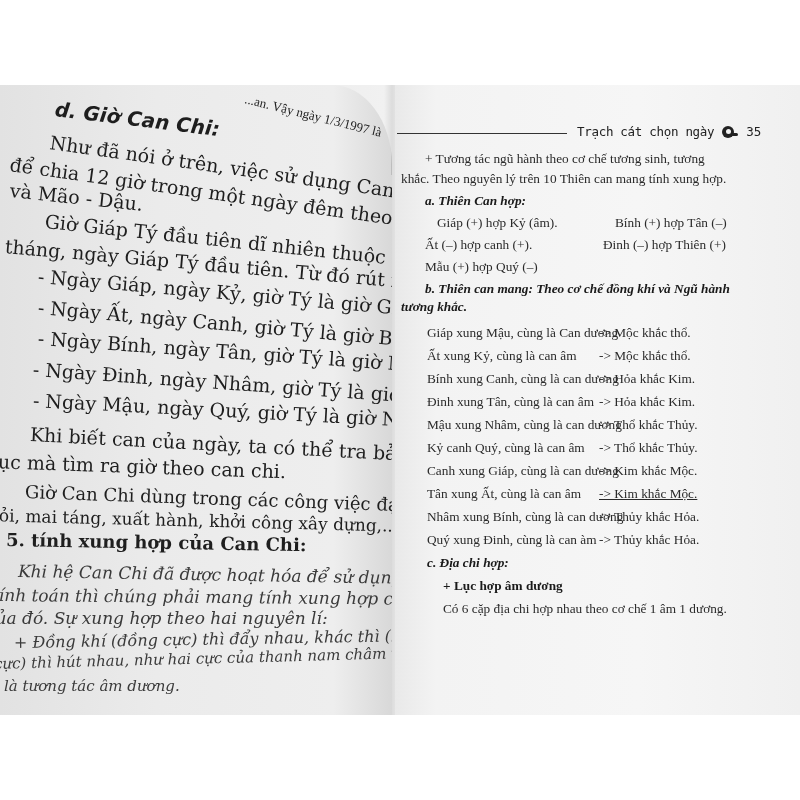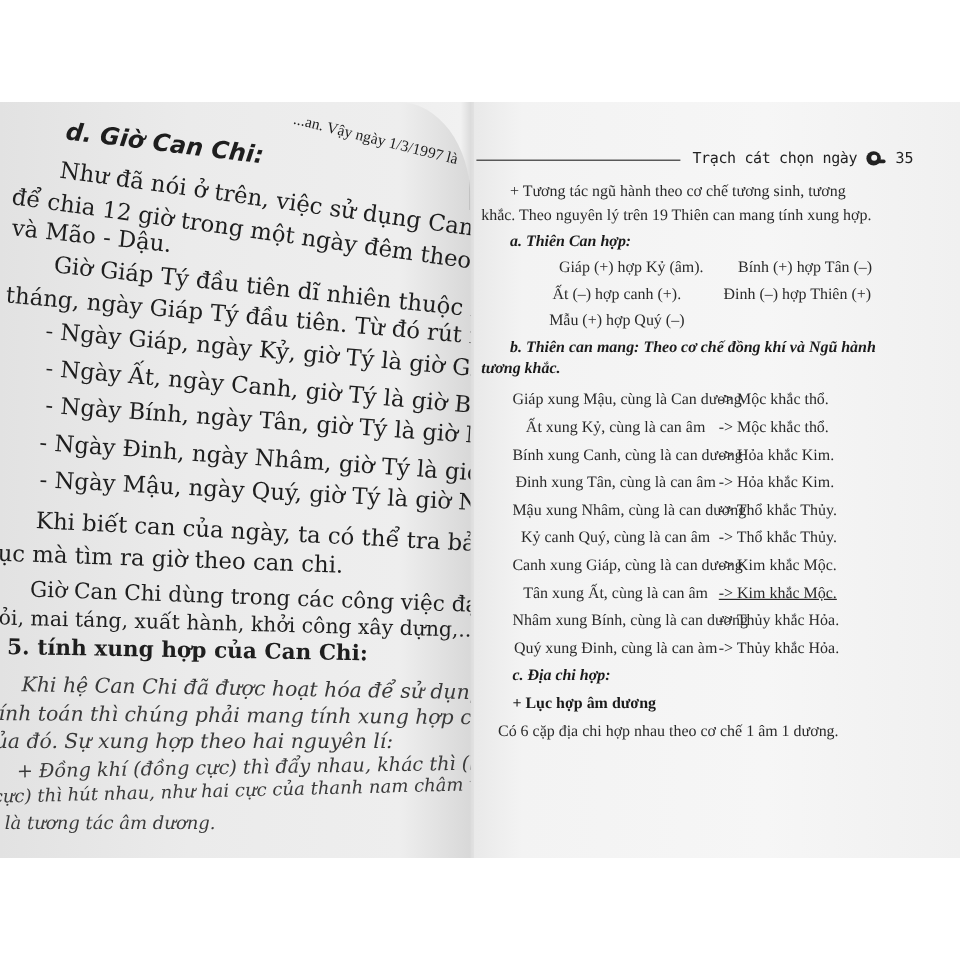--- a/index.html
+++ b/index.html
@@ -28,38 +28,37 @@
       transform-origin: left center; color: #1e1e1e;
     }
     .l-heading { font-weight: bold; font-style: italic; font-family: "DejaVu Sans", sans-serif; }
     .l-head-bold { font-weight: bold; }
     .l-italic { font-style: italic; color: #3a3a3a; }
 
     
     .page-right {
       position: absolute; left: 395px; top: 0; width: 405px; height: 630px;
       background: linear-gradient(90deg, #e9e9e9 0%, #f3f3f3 10%, #f6f6f6 60%, #f0f0f0 100%);
-      text-align: center;
     }
     .running-head {
       position: absolute; left: 0; top: 34px; width: 395px; height: 20px;
       display: flex; align-items: flex-end;
     }
     .running-head .rule { width: 170px; height: 1px; background: #333; margin-left: 2px; margin-bottom: 5px; }
     .running-head .title { margin-left: 10px; font-family: "DejaVu Sans Mono", monospace; font-size: 12.5px; color: #222; letter-spacing: -0.3px; }
     .running-head .icon { margin-left: 8px; width: 16px; height: 14px; position: relative; }
     .running-head .icon .swirl { position: absolute; left: 0; top: 1px; width: 12px; height: 12px; border-radius: 50%; background: #222; }
     .running-head .icon .swirl::after { content: ""; position: absolute; left: 4px; top: 3px; width: 5px; height: 5px; border-radius: 50%; background: #f3f3f3; }
     .running-head .icon .tail { position: absolute; left: 9px; top: 8px; width: 7px; height: 3px; background: #222; border-radius: 2px; }
     .running-head .pageno { margin-left: 8px; font-family: "DejaVu Sans Mono", monospace; font-size: 12.5px; color: #222; }
 
     .rtext { position: absolute; left: 0; top: 66px; width: 395px; font-family: "Liberation Serif", serif; font-size: 13.3px; color: #2a2a2a; }
     .rline { position: absolute; white-space: nowrap; }
     .rbold { font-weight: bold; font-style: italic; color: #1a1a1a; }
-    .rbold-plain { font-weight: bold; color: #1a1a1a; }
+    .rbold-plain { font-weight: bold; color: #1a1a1a; margin-left: 16px; }
     .pair { display: flex; }
     .pair .c1 { width: 178px; }
     .xung .lhs { display: inline-block; width: 172px; }
   </style>
 </head>
 <body>
 
 <div class="book">
 
   <div class="page-left">
@@ -105,21 +104,21 @@
       <span class="title">Trạch cát chọn ngày</span>
       <span class="icon">
           <span class="swirl"></span>
           <span class="tail"></span>
         </span>
       <span class="pageno">35</span>
     </div>
 
     <div class="rtext">
       <div class="rline" style="left:30px; top:0px;">+ Tương tác ngũ hành theo cơ chế tương sinh, tương</div>
-      <div class="rline" style="left:6px; top:20px;">khắc. Theo nguyên lý trên 19 Thiên can mang tính xung hợp.</div>
+      <div class="rline" style="left:6px; top:20px;">khắc. Theo nguyên lý trên 10 Thiên can mang tính xung hợp.</div>
 
       <div class="rline rbold" style="left:30px; top:42px;">a. Thiên Can hợp:</div>
 
       <div class="rline pair" style="left:42px; top:64px;">
         <span class="c1">Giáp (+) hợp Kỷ (âm).</span>
         <span>Bính (+) hợp Tân (–)</span>
       </div>
       <div class="rline pair" style="left:30px; top:86px;">
         <span class="c1">Ất (–) hợp canh (+).</span>
         <span>Đinh (–) hợp Thiên (+)</span>
@@ -137,16 +136,16 @@
       <div class="rline xung" style="left:32px; top:243px;"><span class="lhs">Đinh xung Tân, cùng là can âm</span><span>-&gt; Hỏa khắc Kim.</span></div>
       <div class="rline xung" style="left:32px; top:266px;"><span class="lhs">Mậu xung Nhâm, cùng là can dương</span><span>-&gt; Thổ khắc Thủy.</span></div>
       <div class="rline xung" style="left:32px; top:289px;"><span class="lhs">Kỷ canh Quý, cùng là can âm</span><span>-&gt; Thổ khắc Thủy.</span></div>
       <div class="rline xung" style="left:32px; top:312px;"><span class="lhs">Canh xung Giáp, cùng là can dương</span><span>-&gt; Kim khắc Mộc.</span></div>
       <div class="rline xung" style="left:32px; top:335px;text-decoration:underline;"><span class="lhs">Tân xung Ất, cùng là can âm</span><span>-&gt; Kim khắc Mộc.</span></div>
       <div class="rline xung" style="left:32px; top:358px;"><span class="lhs">Nhâm xung Bính, cùng là can dương</span><span>-&gt; Thủy khắc Hỏa.</span></div>
       <div class="rline xung" style="left:32px; top:381px;"><span class="lhs">Quý xung Đinh, cùng là can àm</span><span>-&gt; Thủy khắc Hỏa.</span></div>
 
       <div class="rline rbold" style="left:32px; top:404px;">c. Địa chi hợp:</div>
       <div class="rline rbold-plain" style="left:32px; top:427px;">+ Lục hợp âm dương</div>
-      <div class="rline" style="left:20px; top:450px;">Có 6 cặp địa chi hợp nhau theo cơ chế 1 âm 1 dương.</div>
+      <div class="rline" style="left:48px; top:450px;">Có 6 cặp địa chi hợp nhau theo cơ chế 1 âm 1 dương.</div>
     </div>
   </div>
 </div>
 
 </body></html>

